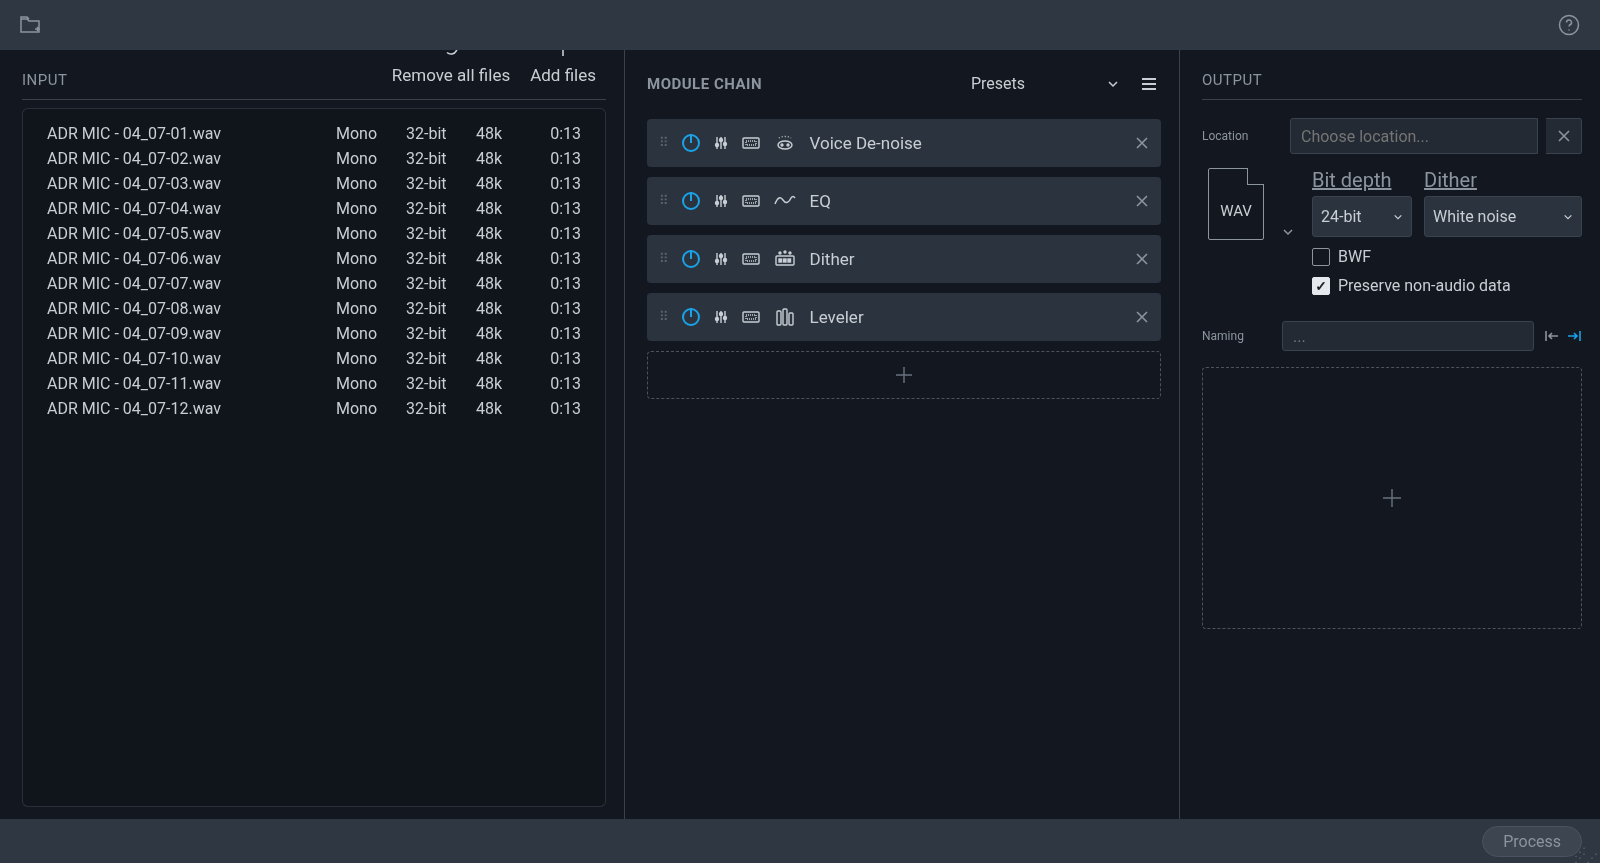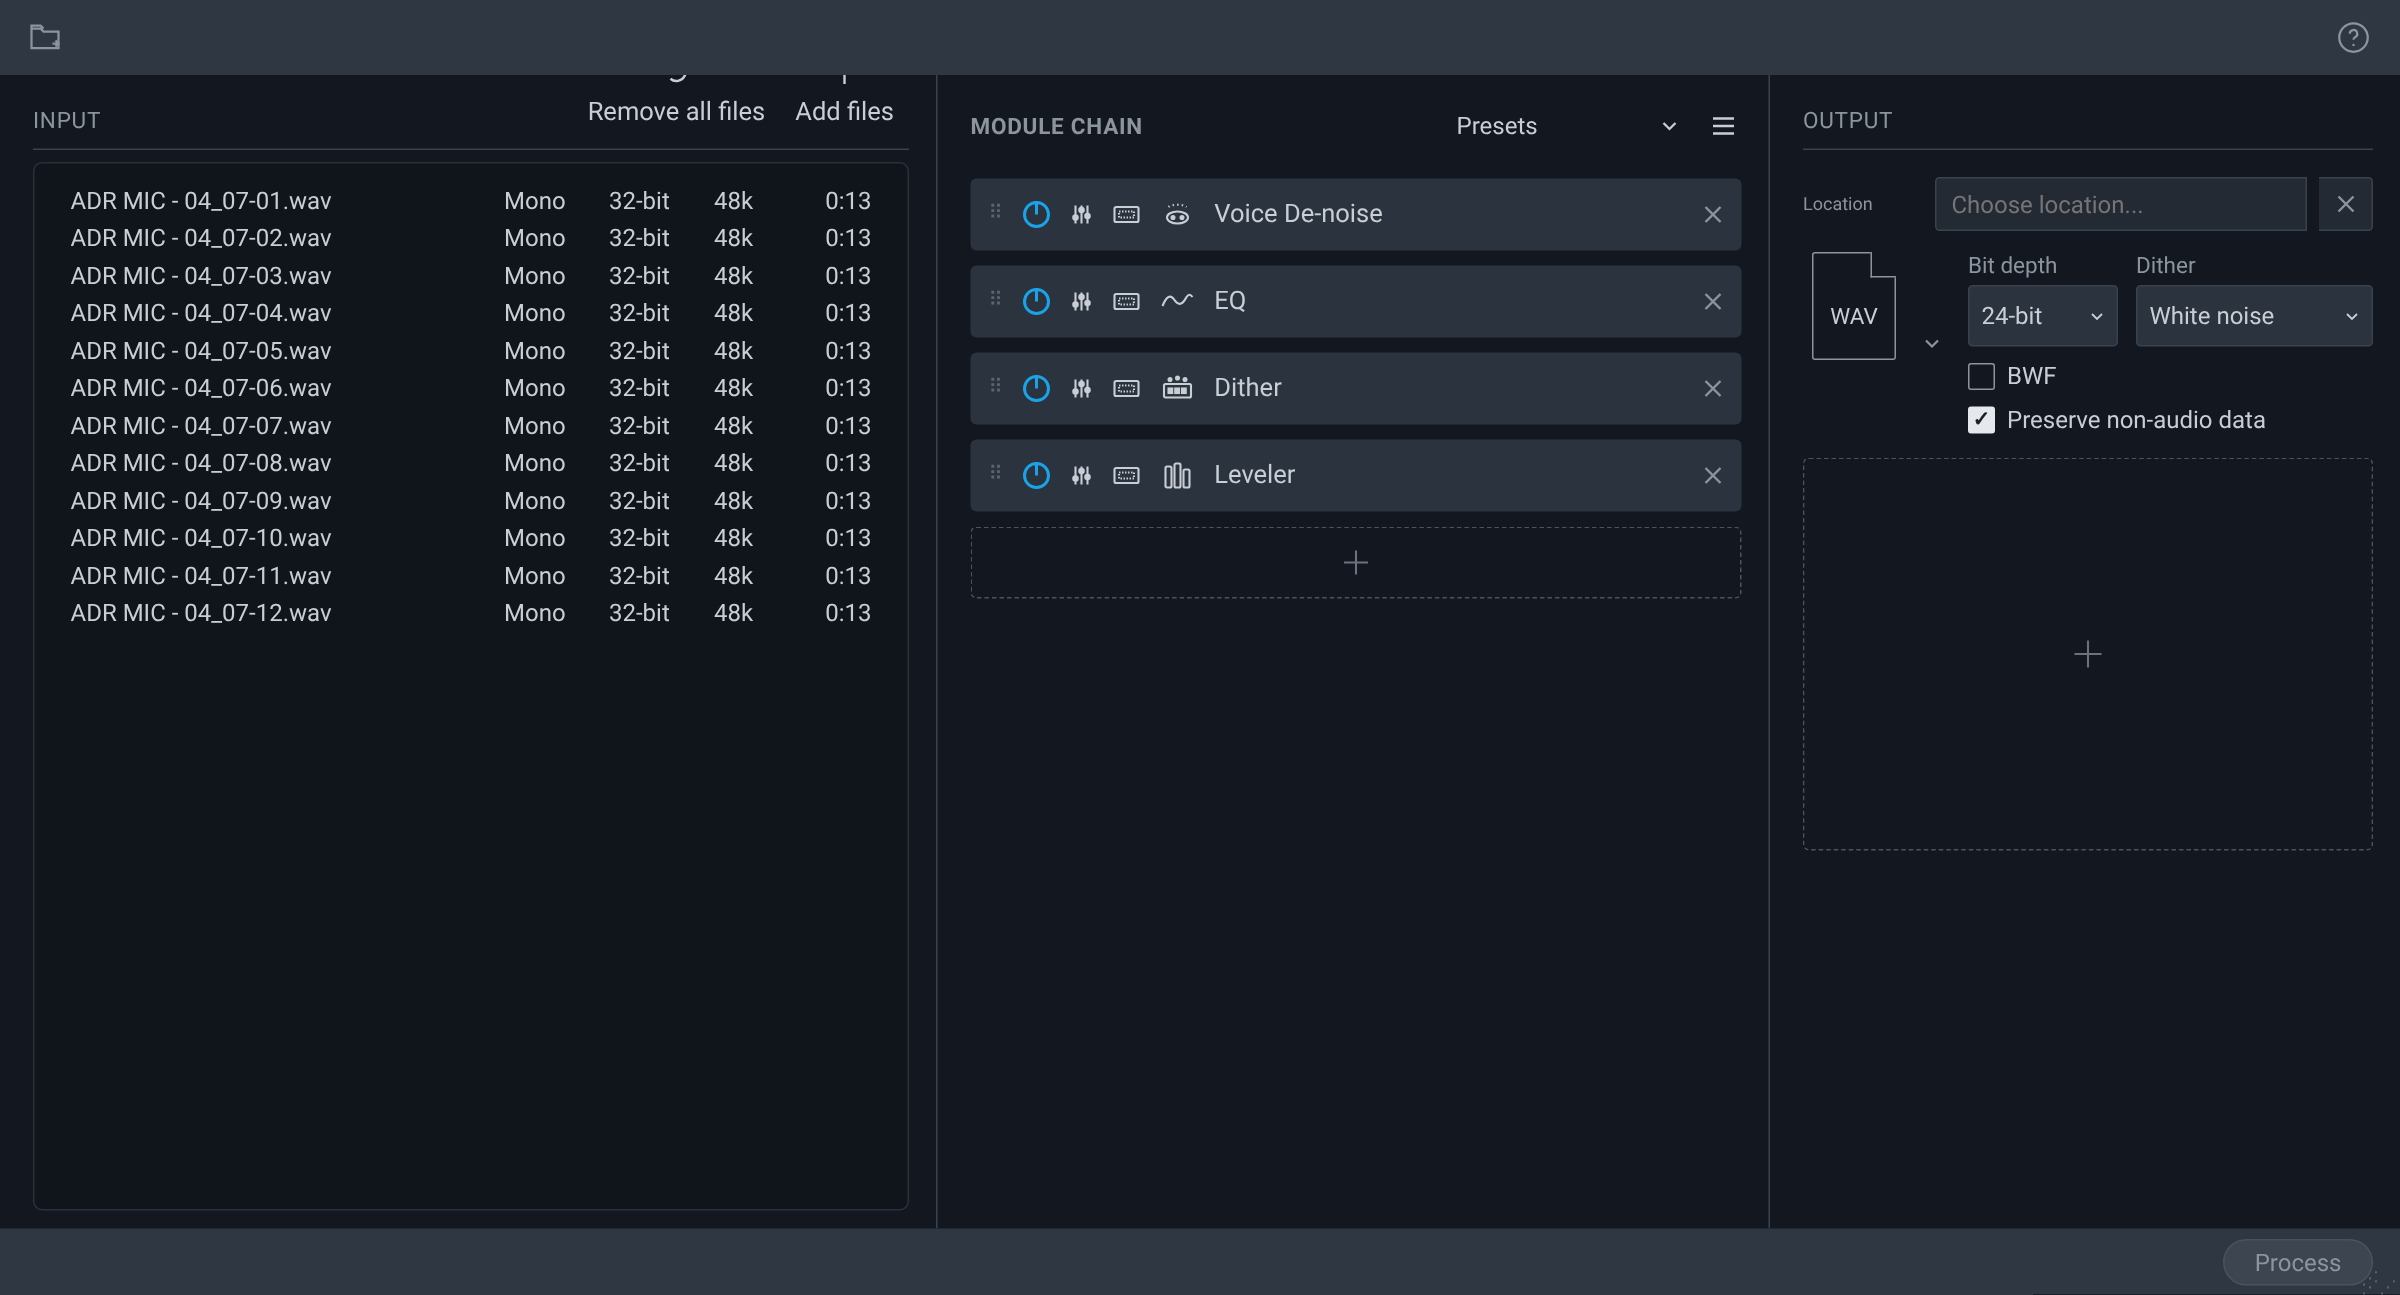--- a/index.html
+++ b/index.html
@@ -64,21 +64,21 @@
   .loc-input{flex:1;height:36px;background:var(--panel2);border:1px solid var(--border);border-radius:3px 0 0 3px;color:var(--text-dim);padding:0 10px;font-size:16px;outline:none;}
   .loc-clear{width:36px;height:36px;display:flex;align-items:center;justify-content:center;background:var(--panel2);border:1px solid var(--border);border-left:none;border-radius:0 3px 3px 0;color:var(--text-dim);cursor:pointer;}
 
   .fmt-row{display:flex;gap:14px;margin-top:14px;align-items:flex-start;}
   .fmt-file{width:58px;height:72px;border:1.5px solid var(--text-dim);border-radius:2px;position:relative;display:flex;align-items:center;justify-content:center;font-size:15px;color:var(--text);margin-left:6px;}
   .fmt-file::before{content:"";position:absolute;top:-1px;right:-1px;width:16px;height:16px;background:var(--bg);border-left:1.5px solid var(--text-dim);border-bottom:1.5px solid var(--text-dim);}
   .fmt-chev{align-self:center;color:var(--text-dim);cursor:pointer;padding:4px;}
   .fmt-opts{flex:1;display:flex;flex-direction:column;gap:10px;}
   .fmt-selrow{display:flex;gap:12px;}
   .fmt-col{display:flex;flex-direction:column;gap:4px;}
-  .fmt-col label{font-size:15px;color:var(--text-dim);}
+  .fmt-col label{font-size:20px;color:var(--text-dim);text-decoration:underline;}
   .sel{height:41px;background:var(--panel3);border:1px solid var(--border);border-radius:3px;color:var(--text);padding:0 8px;display:flex;align-items:center;justify-content:space-between;font-size:16px;cursor:pointer;gap:8px;}
   .sel.small{width:100px;}
   .sel.wide{width:158px;}
 
   .chk{display:flex;align-items:center;gap:8px;font-size:16px;color:var(--text);cursor:pointer;}
   .chk-box{width:18px;height:18px;border:1.5px solid var(--text-dim);border-radius:2px;display:flex;align-items:center;justify-content:center;font-size:14px;background:transparent;color:var(--bg);}
   .chk-box.checked{background:#e5e8ec;border-color:#e5e8ec;}
   .chk-box.checked::after{content:"✓";color:#1a2028;font-weight:bold;}
 
   .naming-row{display:flex;align-items:center;gap:10px;margin-top:26px;}
@@ -423,20 +423,36 @@
           <span class="chk-box" id="chk-bwf"></span>
           <span>BWF</span>
         </label>
         <label class="chk">
           <span class="chk-box checked" id="chk-preserve"></span>
           <span>Preserve non-audio data</span>
         </label>
       </div>
     </div>
 
+    <div class="naming-row">
+      <span class="out-label" style="width:70px">Naming</span>
+      <input class="name-input" placeholder="..." style="">
+      <div class="name-btns">
+        <span class="name-btn gray">
+          <svg width="16" height="14" viewBox="0 0 16 14" stroke="currentColor" stroke-width="1.6" fill="none">
+              <path d="M2 2 v10 M14 7 h-9 M8 4 l-3 3 l3 3"></path>
+            </svg>
+        </span>
+        <span class="name-btn">
+          <svg width="16" height="14" viewBox="0 0 16 14" stroke="currentColor" stroke-width="1.6" fill="none">
+              <path d="M14 2 v10 M2 7 h9 M8 4 l3 3 l-3 3"></path>
+            </svg>
+        </span>
+      </div>
+    </div>
 
     <div class="out-drop">
       <svg width="22" height="22" viewBox="0 0 22 22" stroke="currentColor" stroke-width="1.4">
           <path d="M11 2 v18 M2 11 h18"></path>
         </svg>
     </div>
   </div>
 </div>
 
 <div class="footer">

